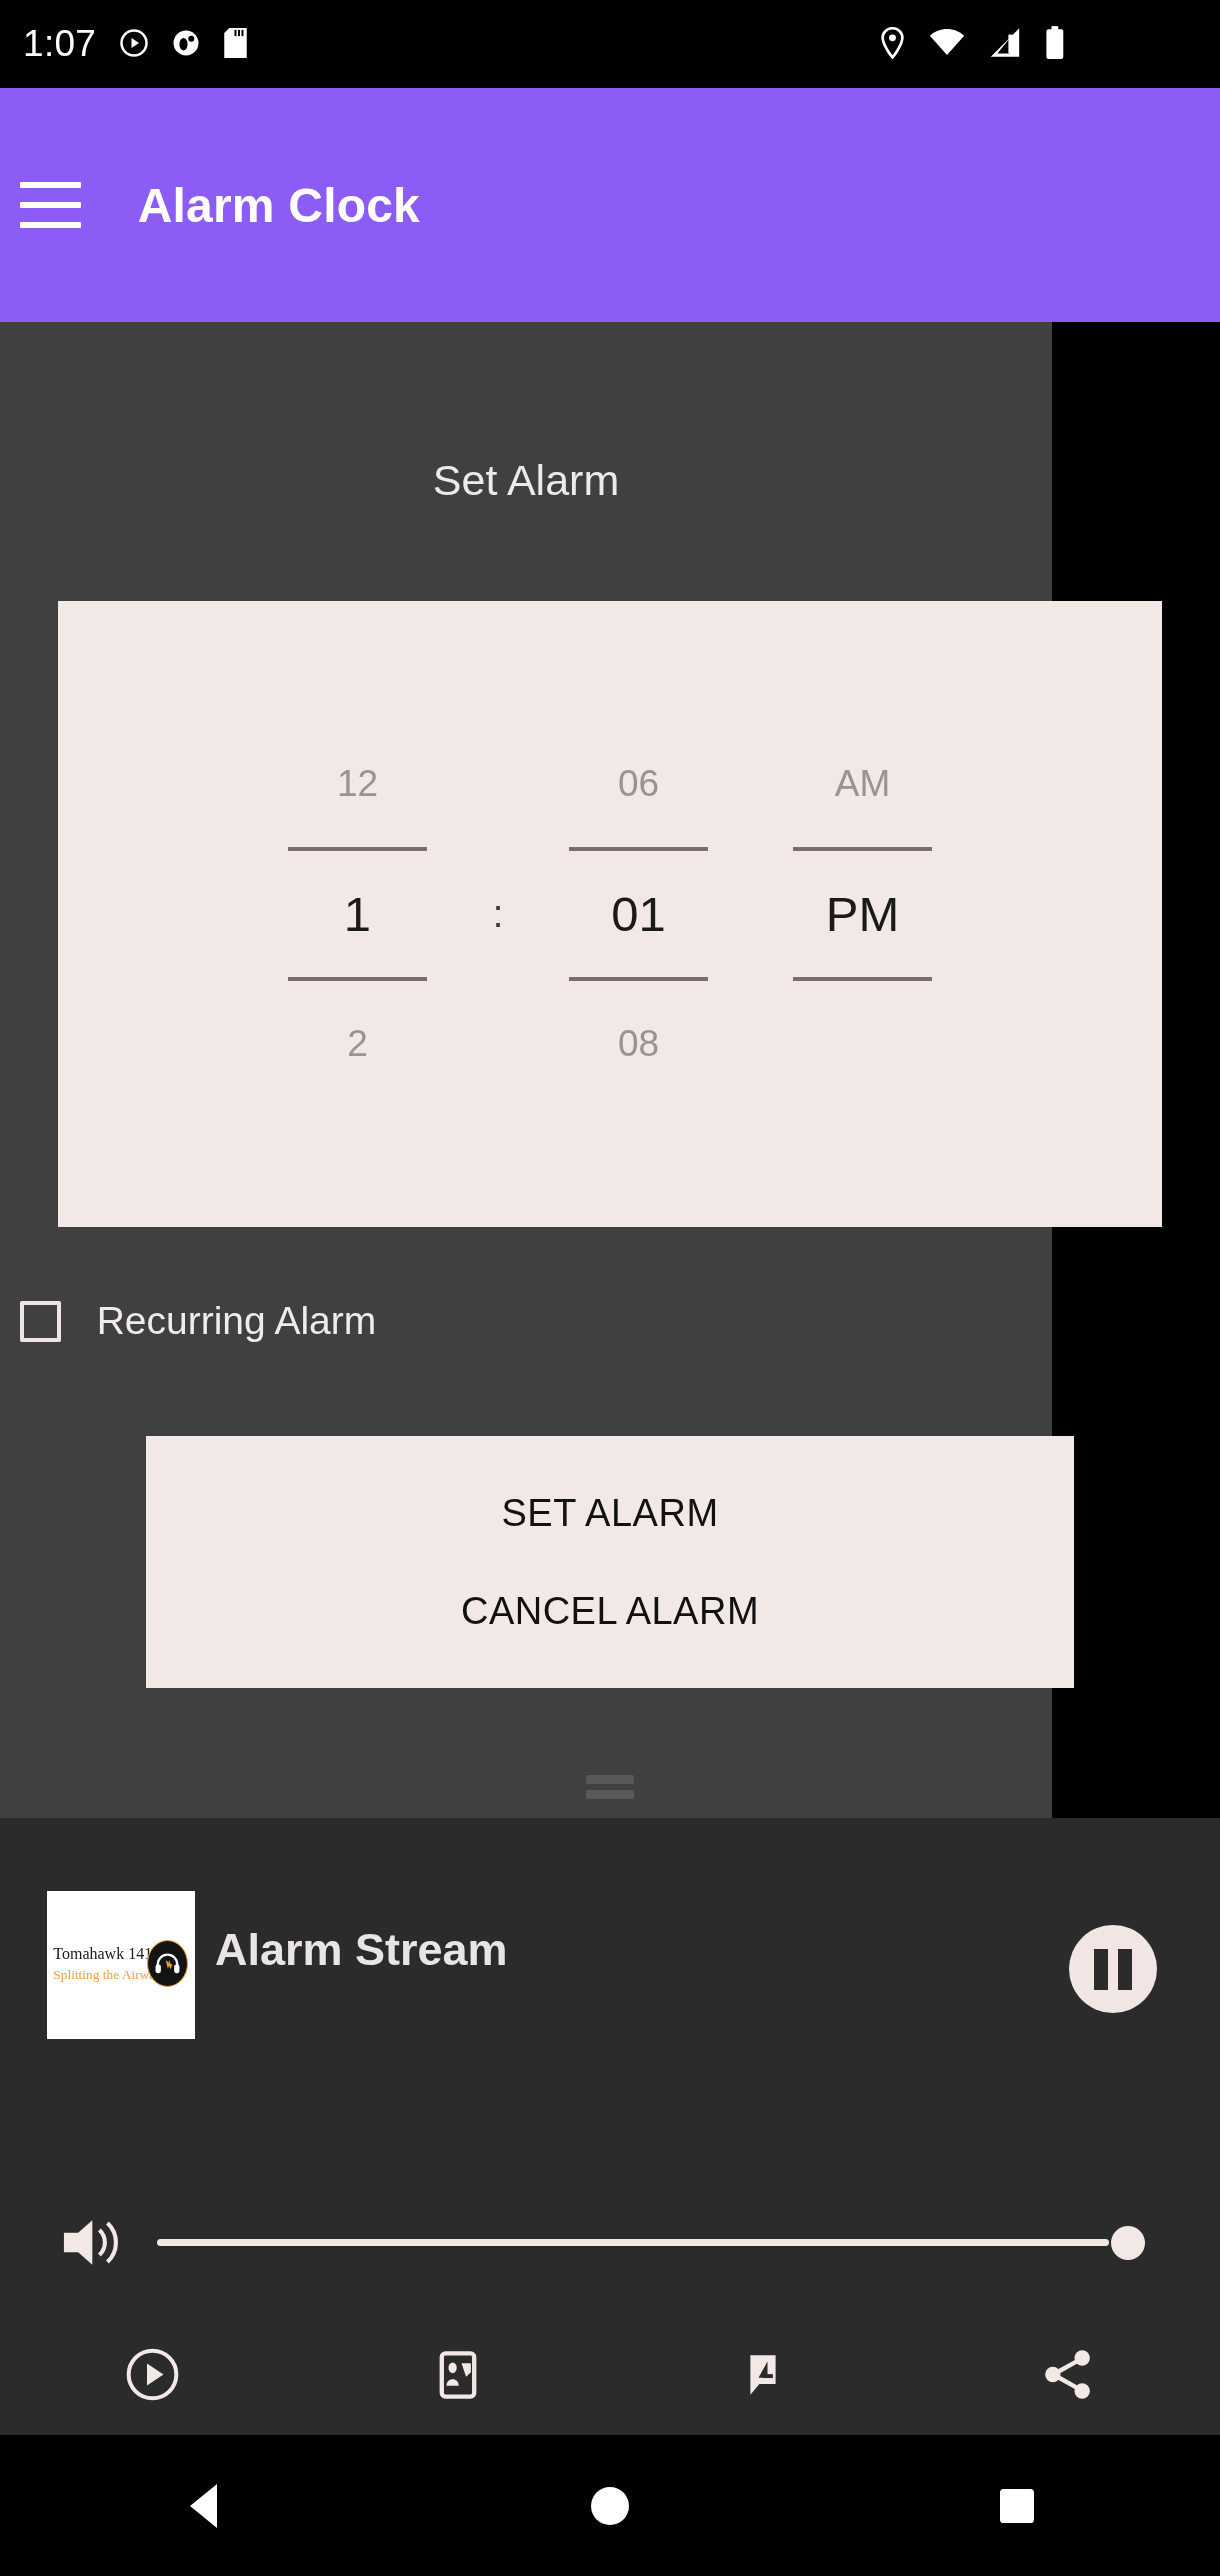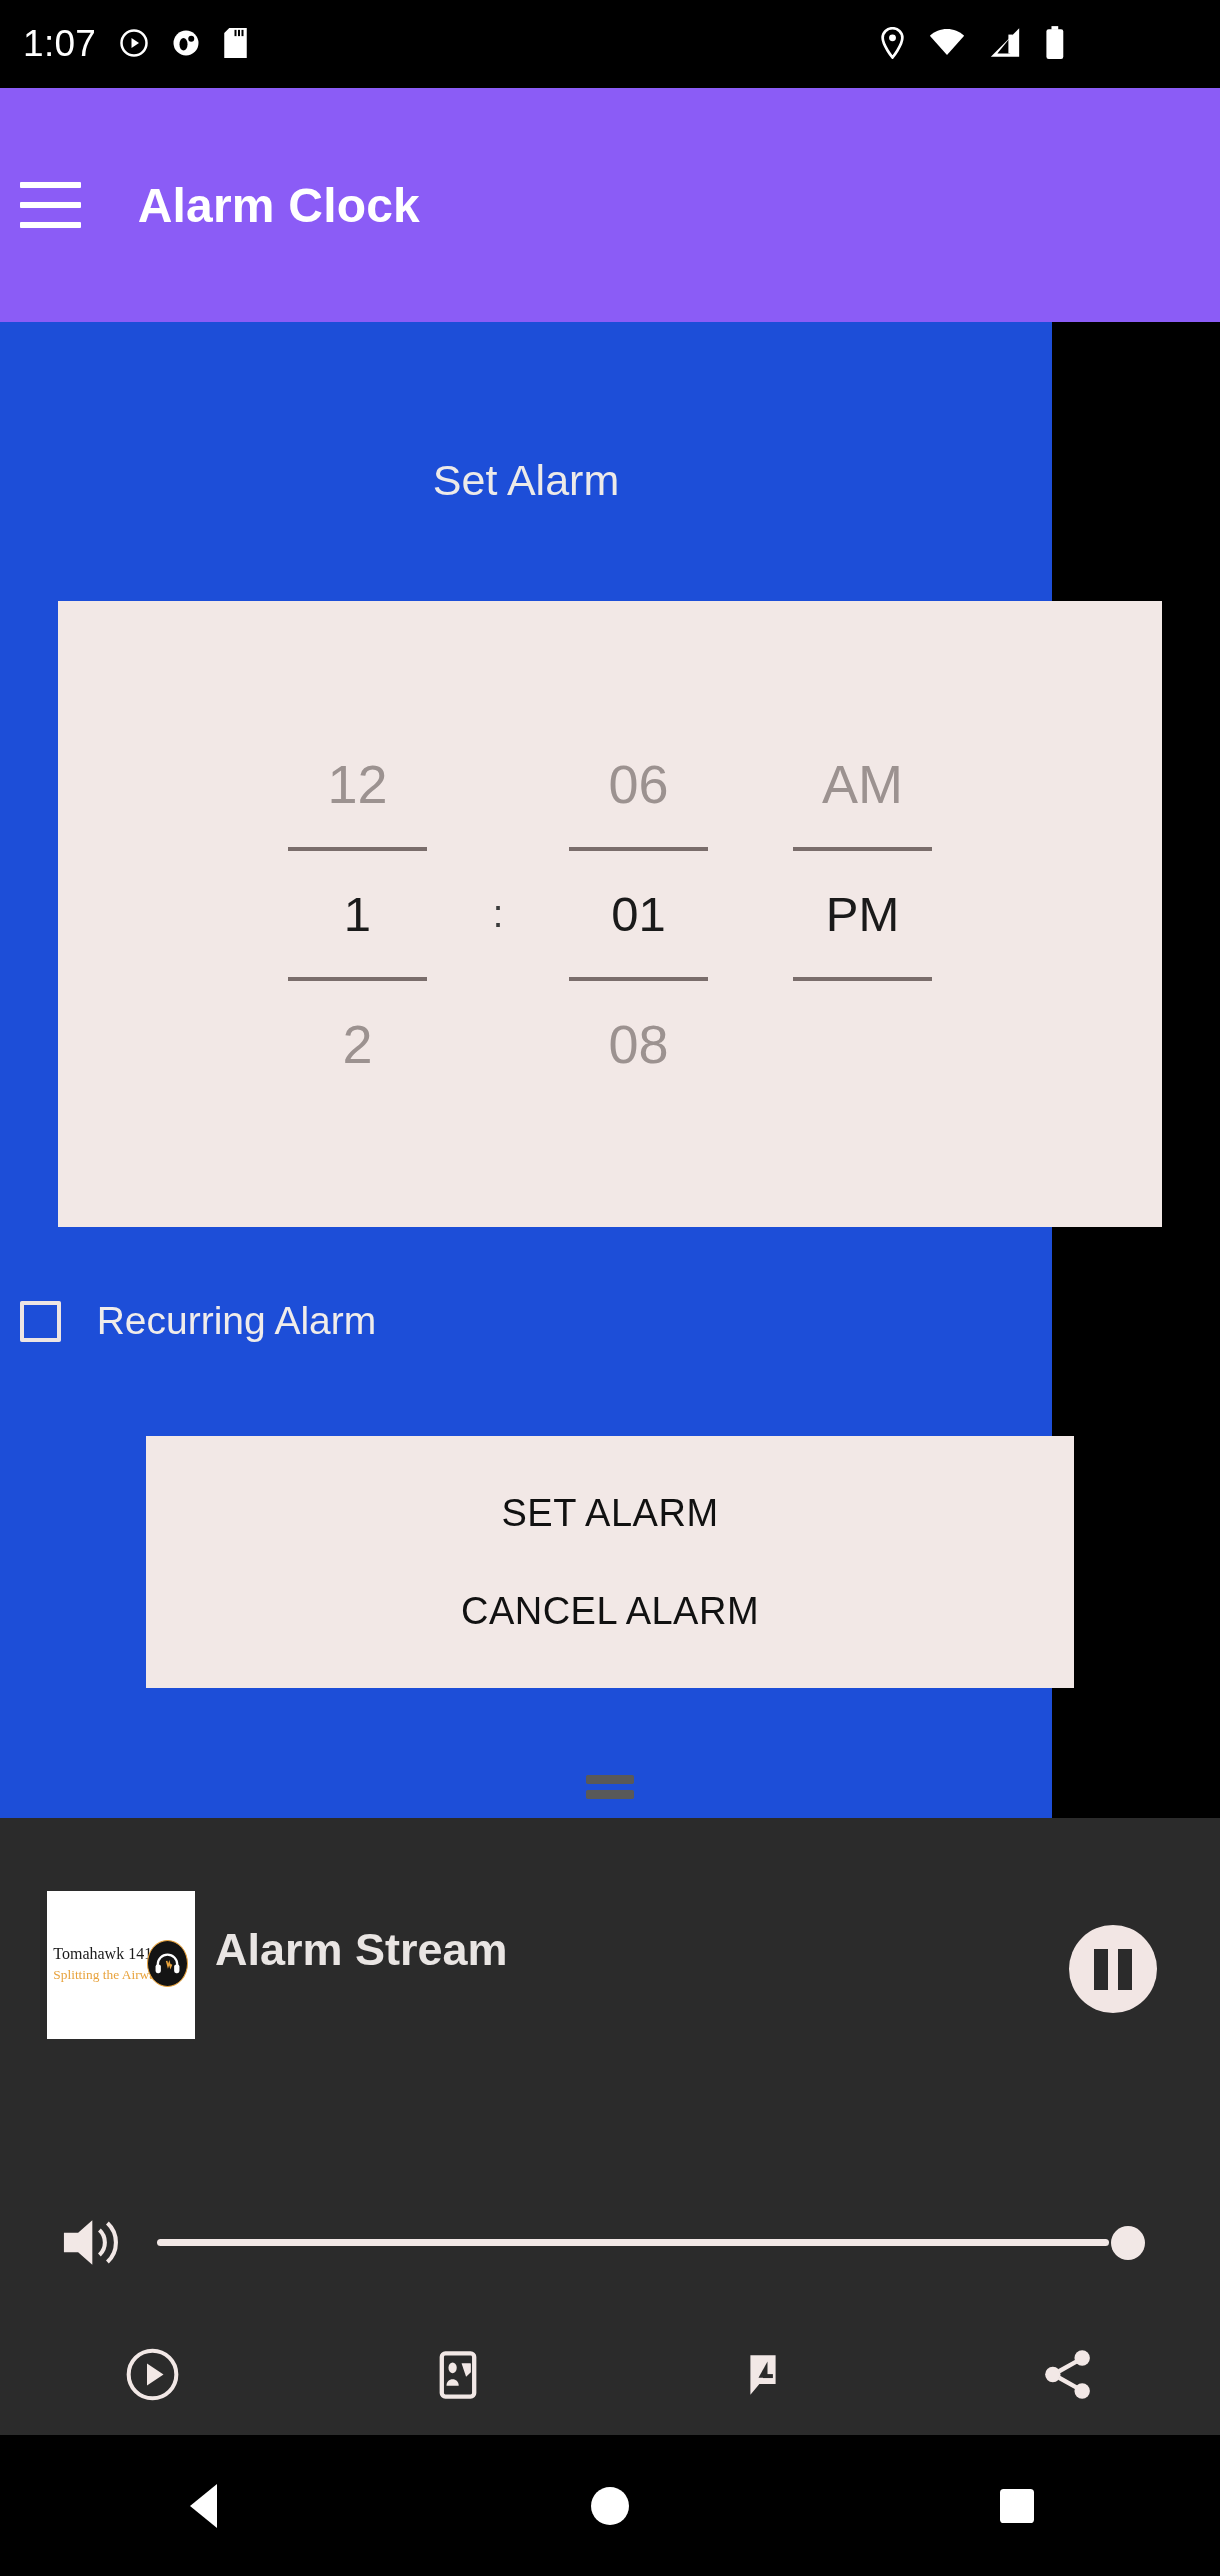--- a/index.html
+++ b/index.html
@@ -37,38 +37,38 @@
   }
   .hamburger span { display: block; height: 6.3px; background: #fff; border-radius: 0.9px; width: 61px; }
   .appbar-title {
     color: #fff; font-size: 48px; font-weight: 700; margin-left: 54px;
     letter-spacing: 0.2px;
   }
 
   
   .content {
     position: absolute; top: 322px; left: 0; width: 1052px; height: 1496px;
-    background: #1d4ed8;
+    background: #404040;
   }
   .set-alarm-heading {
     text-align: center; color: #EDEAE8; font-size: 43px;
     margin-top: 134px; font-weight: 400;
   }
 
   
   .picker {
     position: absolute; left: 58px; top: 279px;
     width: 1104px; height: 626px;
     background: #F2E8E6;
     display: flex; align-items: center; justify-content: center;
   }
   .picker-cols { display: flex; align-items: center; }
   .pcol { display: flex; flex-direction: column; align-items: center; width: 224px; }
   .pcol.ampm { width: 224px; }
-  .p-ghost { font-size: 54px; color: #9C9290; height: 86px; line-height: 86px; }
+  .p-ghost { font-size: 37px; color: #9C9290; height: 86px; line-height: 86px; }
   .p-rule { width: 139px; height: 4.5px; background: #7A6D6B; margin: 19.7px 0; }
   .p-main { font-size: 49px; color: #1A1A1A; height: 86px; line-height: 86px; }
   .p-colon {
     font-size: 38px; color: #3B3B3B; width: 57px; text-align: center;
     margin-top: 1.8px;
   }
   .p-blank { height: 86px; }
 
   
   .recurring {

